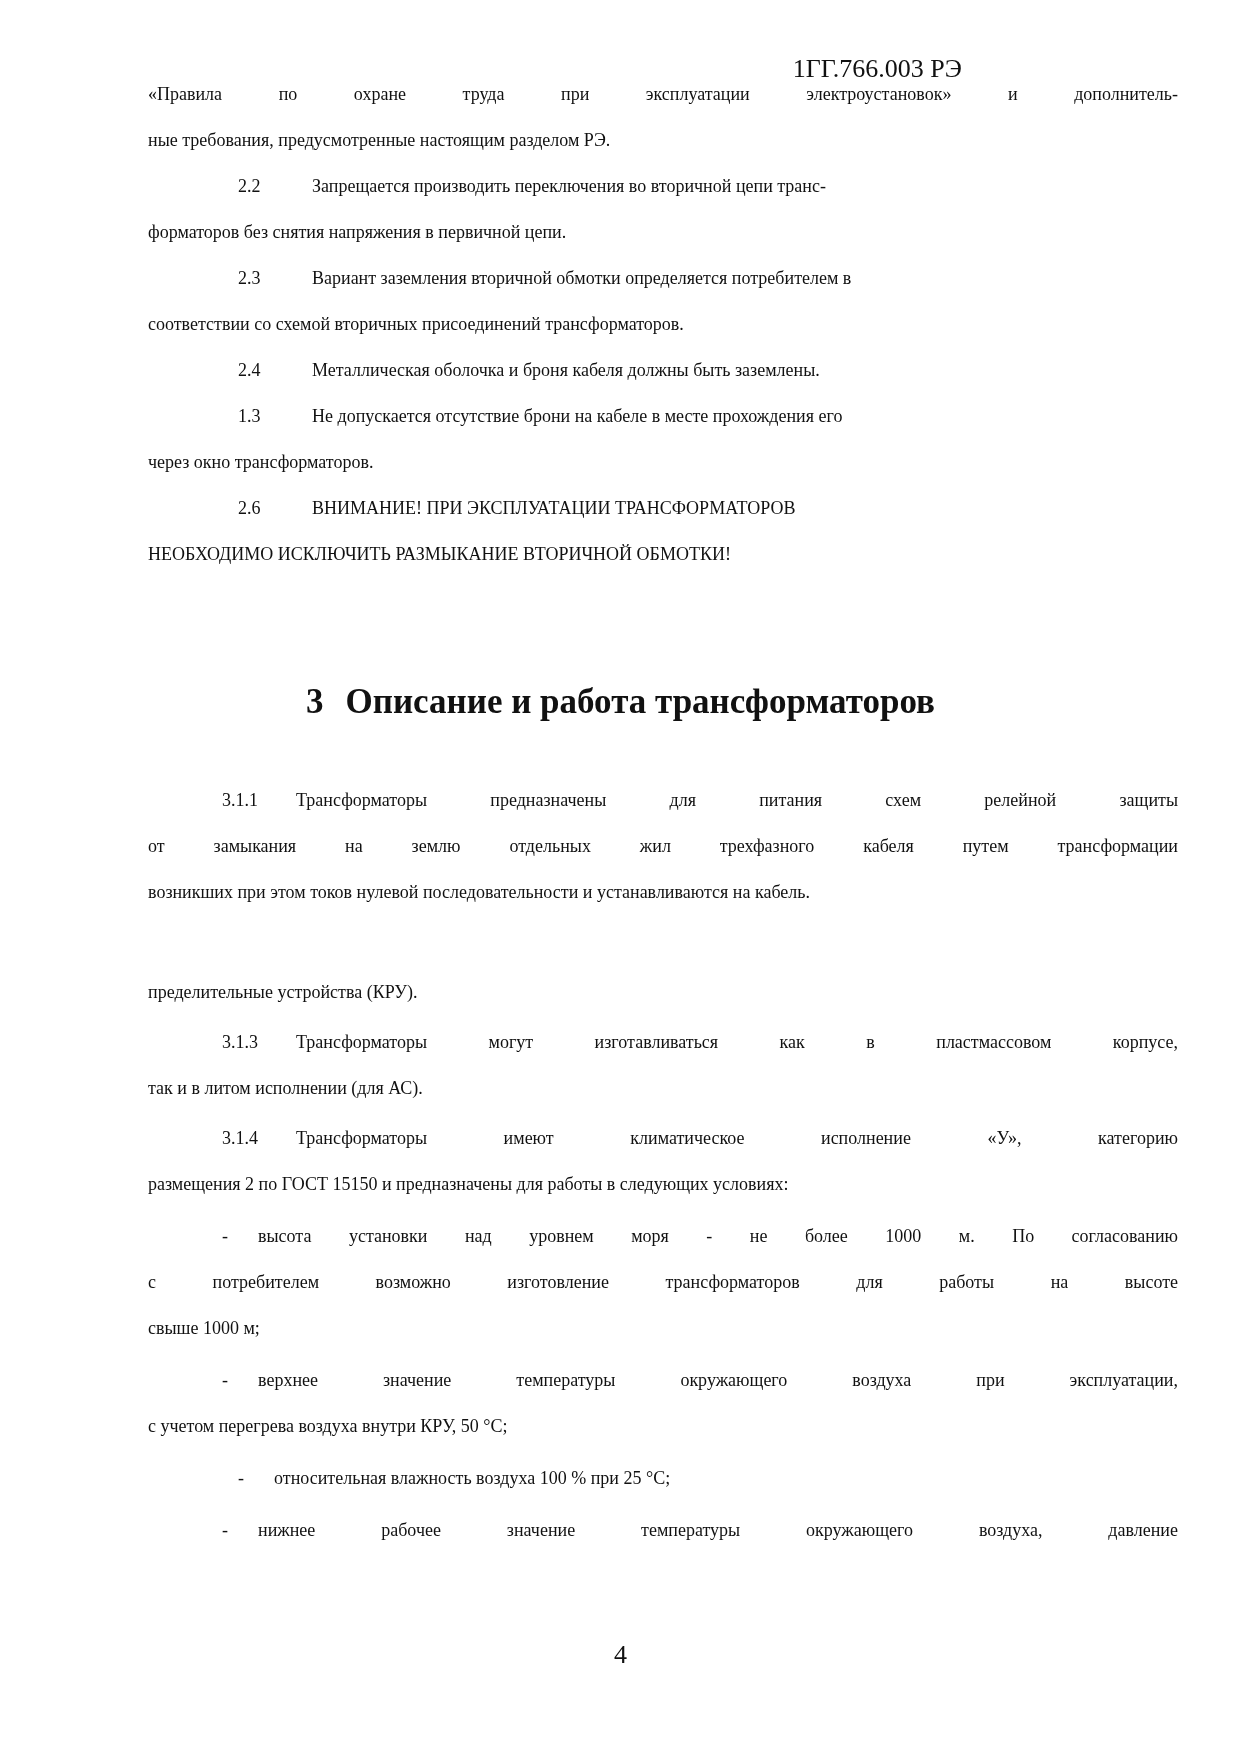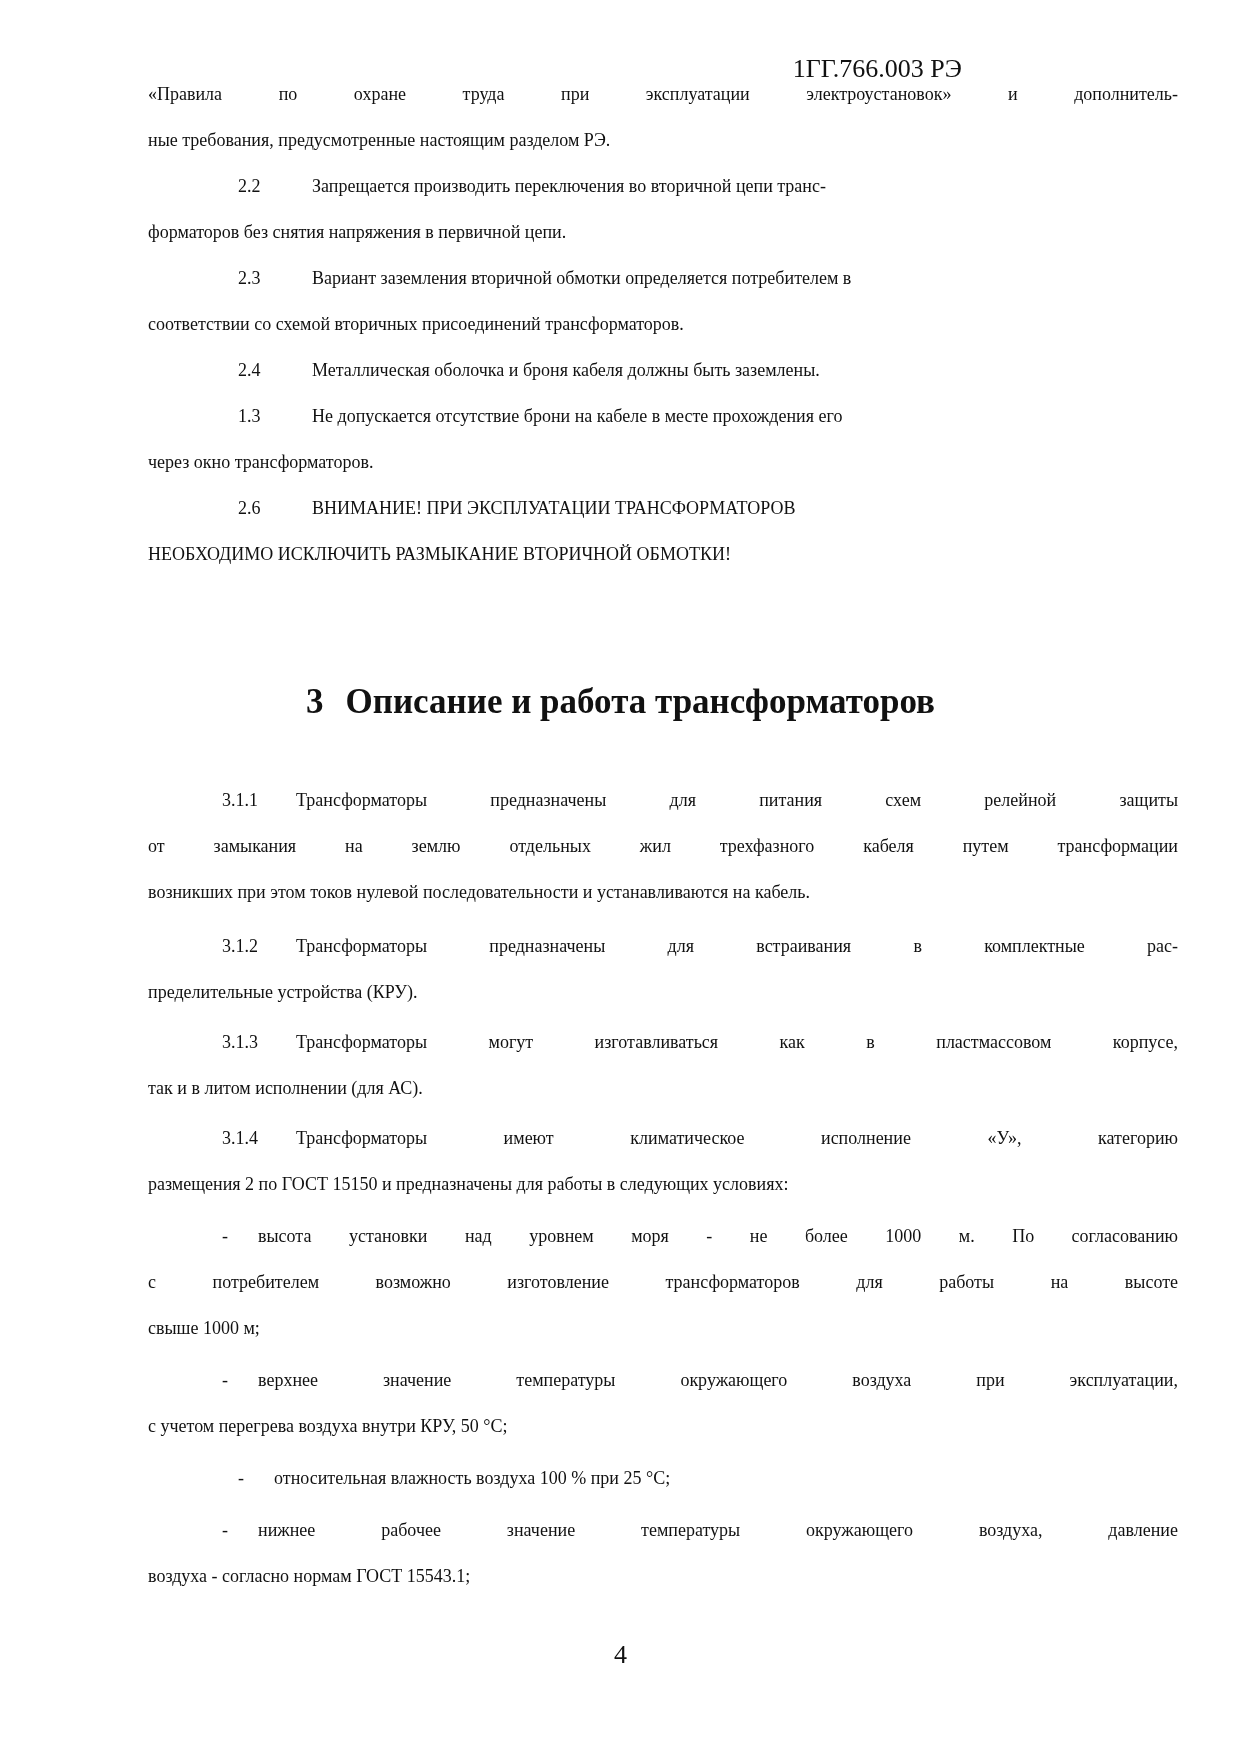--- a/index.html
+++ b/index.html
@@ -43,35 +43,33 @@
   <div class="line ind" style="top:498px"><span class="num">2.6</span><span>ВНИМАНИЕ! ПРИ ЭКСПЛУАТАЦИИ ТРАНСФОРМАТОРОВ</span></div>
   <div class="line" style="top:544px">НЕОБХОДИМО ИСКЛЮЧИТЬ РАЗМЫКАНИЕ ВТОРИЧНОЙ ОБМОТКИ!</div>
 
   <div class="heading"><span class="hnum">3</span><span>Описание и работа трансформаторов</span></div>
 
 
   <div class="line indj" style="top:790px"><span class="num2">3.1.1</span><span>Трансформаторы предназначены для питания схем релейной защиты</span></div>
   <div class="line" style="top:882px">возникших при этом токов нулевой последовательности и устанавливаются на кабель.</div>
   <div class="line j" style="top:836px">от замыкания на землю отдельных жил трехфазного кабеля путем трансформации</div>
 
-  <div class="line indj" style="top:936px"><span class="num2">3.1.2</span><span>Трансформаторы предназначены для встраивания в комплектные рас-</span></div>
   <div class="line" style="top:982px">пределительные устройства (КРУ).</div>
 
   <div class="line indj" style="top:1032px"><span class="num2">3.1.3</span><span>Трансформаторы могут изготавливаться как в пластмассовом корпусе,</span></div>
   <div class="line" style="top:1078px">так и в литом исполнении (для АС).</div>
 
   <div class="line indj" style="top:1128px"><span class="num2">3.1.4</span><span>Трансформаторы имеют климатическое исполнение «У», категорию</span></div>
   <div class="line" style="top:1174px">размещения 2 по ГОСТ 15150 и предназначены для работы в следующих условиях:</div>
 
   <div class="line indj" style="top:1226px"><span class="dash">-</span><span>высота установки над уровнем моря - не более 1000 м. По согласованию</span></div>
   <div class="line j" style="top:1272px">с потребителем возможно изготовление трансформаторов для работы на высоте</div>
   <div class="line" style="top:1318px">свыше 1000 м;</div>
 
   <div class="line indj" style="top:1370px"><span class="dash">-</span><span>верхнее значение температуры окружающего воздуха при эксплуатации,</span></div>
   <div class="line" style="top:1416px">с учетом перегрева воздуха внутри КРУ, 50 °С;</div>
 
   <div class="line ind" style="top:1468px"><span class="dash">-</span><span>относительная влажность воздуха 100 % при 25 °С;</span></div>
 
   <div class="line indj" style="top:1520px"><span class="dash">-</span><span>нижнее рабочее значение температуры окружающего воздуха, давление</span></div>
-  <div class="line" style="top:1566px">воздуха - согласно нормам ГОСТ 15543.1;</div>
 
   <div class="pageno">4</div>
 </div>
 
 </body></html>

